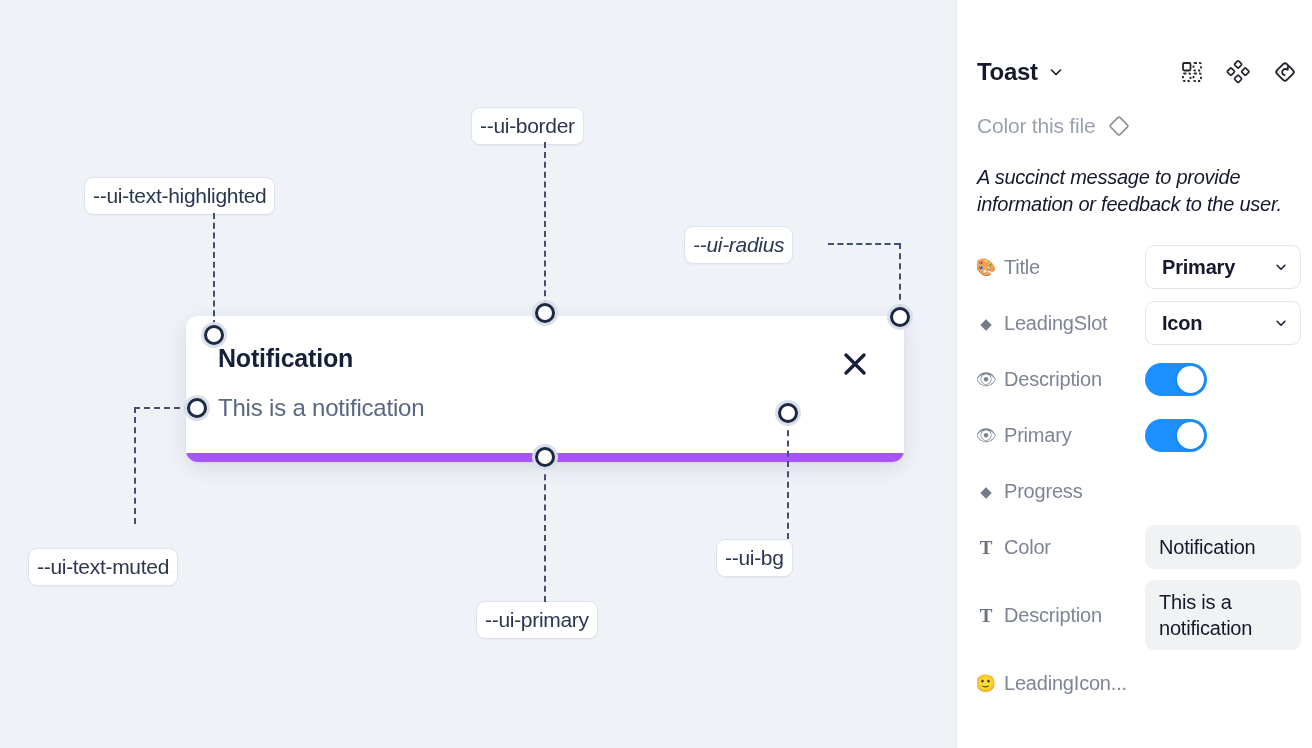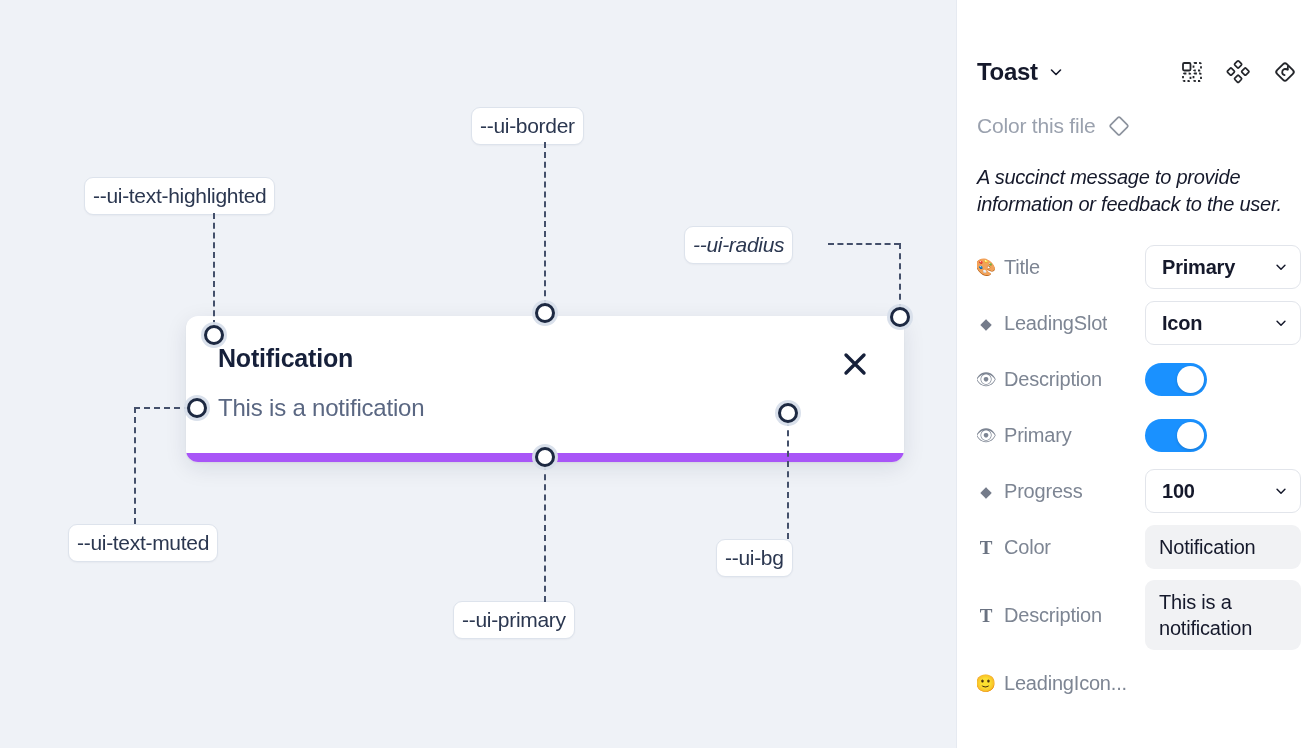--- a/index.html
+++ b/index.html
@@ -329,23 +329,23 @@
     <div class="dot" style="left:187px; top:398px;"></div>
     <div class="dot" style="left:778px; top:403px;"></div>
     <div class="dot" style="left:535px; top:447px;"></div>
 
     <div class="pill" style="left:84px; top:177px;">--ui-text-highlighted</div>
 
     <div class="pill" style="left:471px; top:107px;">--ui-border</div>
 
     <div class="pill" style="left:684px; top:226px;font-style:italic;">--ui-radius</div>
 
-    <div class="pill" style="left:28px; top:524px;margin-left:40px;">--ui-text-muted</div>
-
-    <div class="pill" style="left:453px; top:601px;">--ui-primary</div>
+    <div class="pill" style="left:28px; top:548px;">--ui-text-muted</div>
+
+    <div class="pill" style="left:476px; top:601px;">--ui-primary</div>
 
     <div class="pill" style="left:716px; top:539px;">--ui-bg</div>
   </div>
 
   <div class="panel">
 
     <div class="panel-header">
       <span class="panel-title">Toast</span>
       <span class="title-caret">
         <svg width="16" height="16" viewBox="0 0 16 16" fill="none" xmlns="http://www.w3.org/2000/svg" aria-hidden="true">
@@ -451,30 +451,20 @@
             <div class="knob"></div>
           </div>
         </div>
       </div>
 
       <div class="prop-row">
         <div class="prop-label">
           <span class="prop-icon diamond">◆</span>
           <span class="prop-label-text">Progress</span>
         </div>
-        <div class="prop-control">
-          <div class="select">
-            <span class="sel-val">100</span>
-            <span class="caret">
-              <svg width="14" height="14" viewBox="0 0 16 16" fill="none" xmlns="http://www.w3.org/2000/svg" aria-hidden="true">
-                <path d="M3.5 6 L8 10.5 L12.5 6" stroke="#15192b" stroke-width="1.7" stroke-linecap="round" stroke-linejoin="round"></path>
-              </svg>
-            </span>
-          </div>
-        </div>
       </div>
 
       <div class="prop-row">
         <div class="prop-label">
           <span class="prop-icon tglyph">T</span>
           <span class="prop-label-text">Color</span>
         </div>
         <div class="prop-control">
           <div class="textbox">Notification</div>
         </div>

